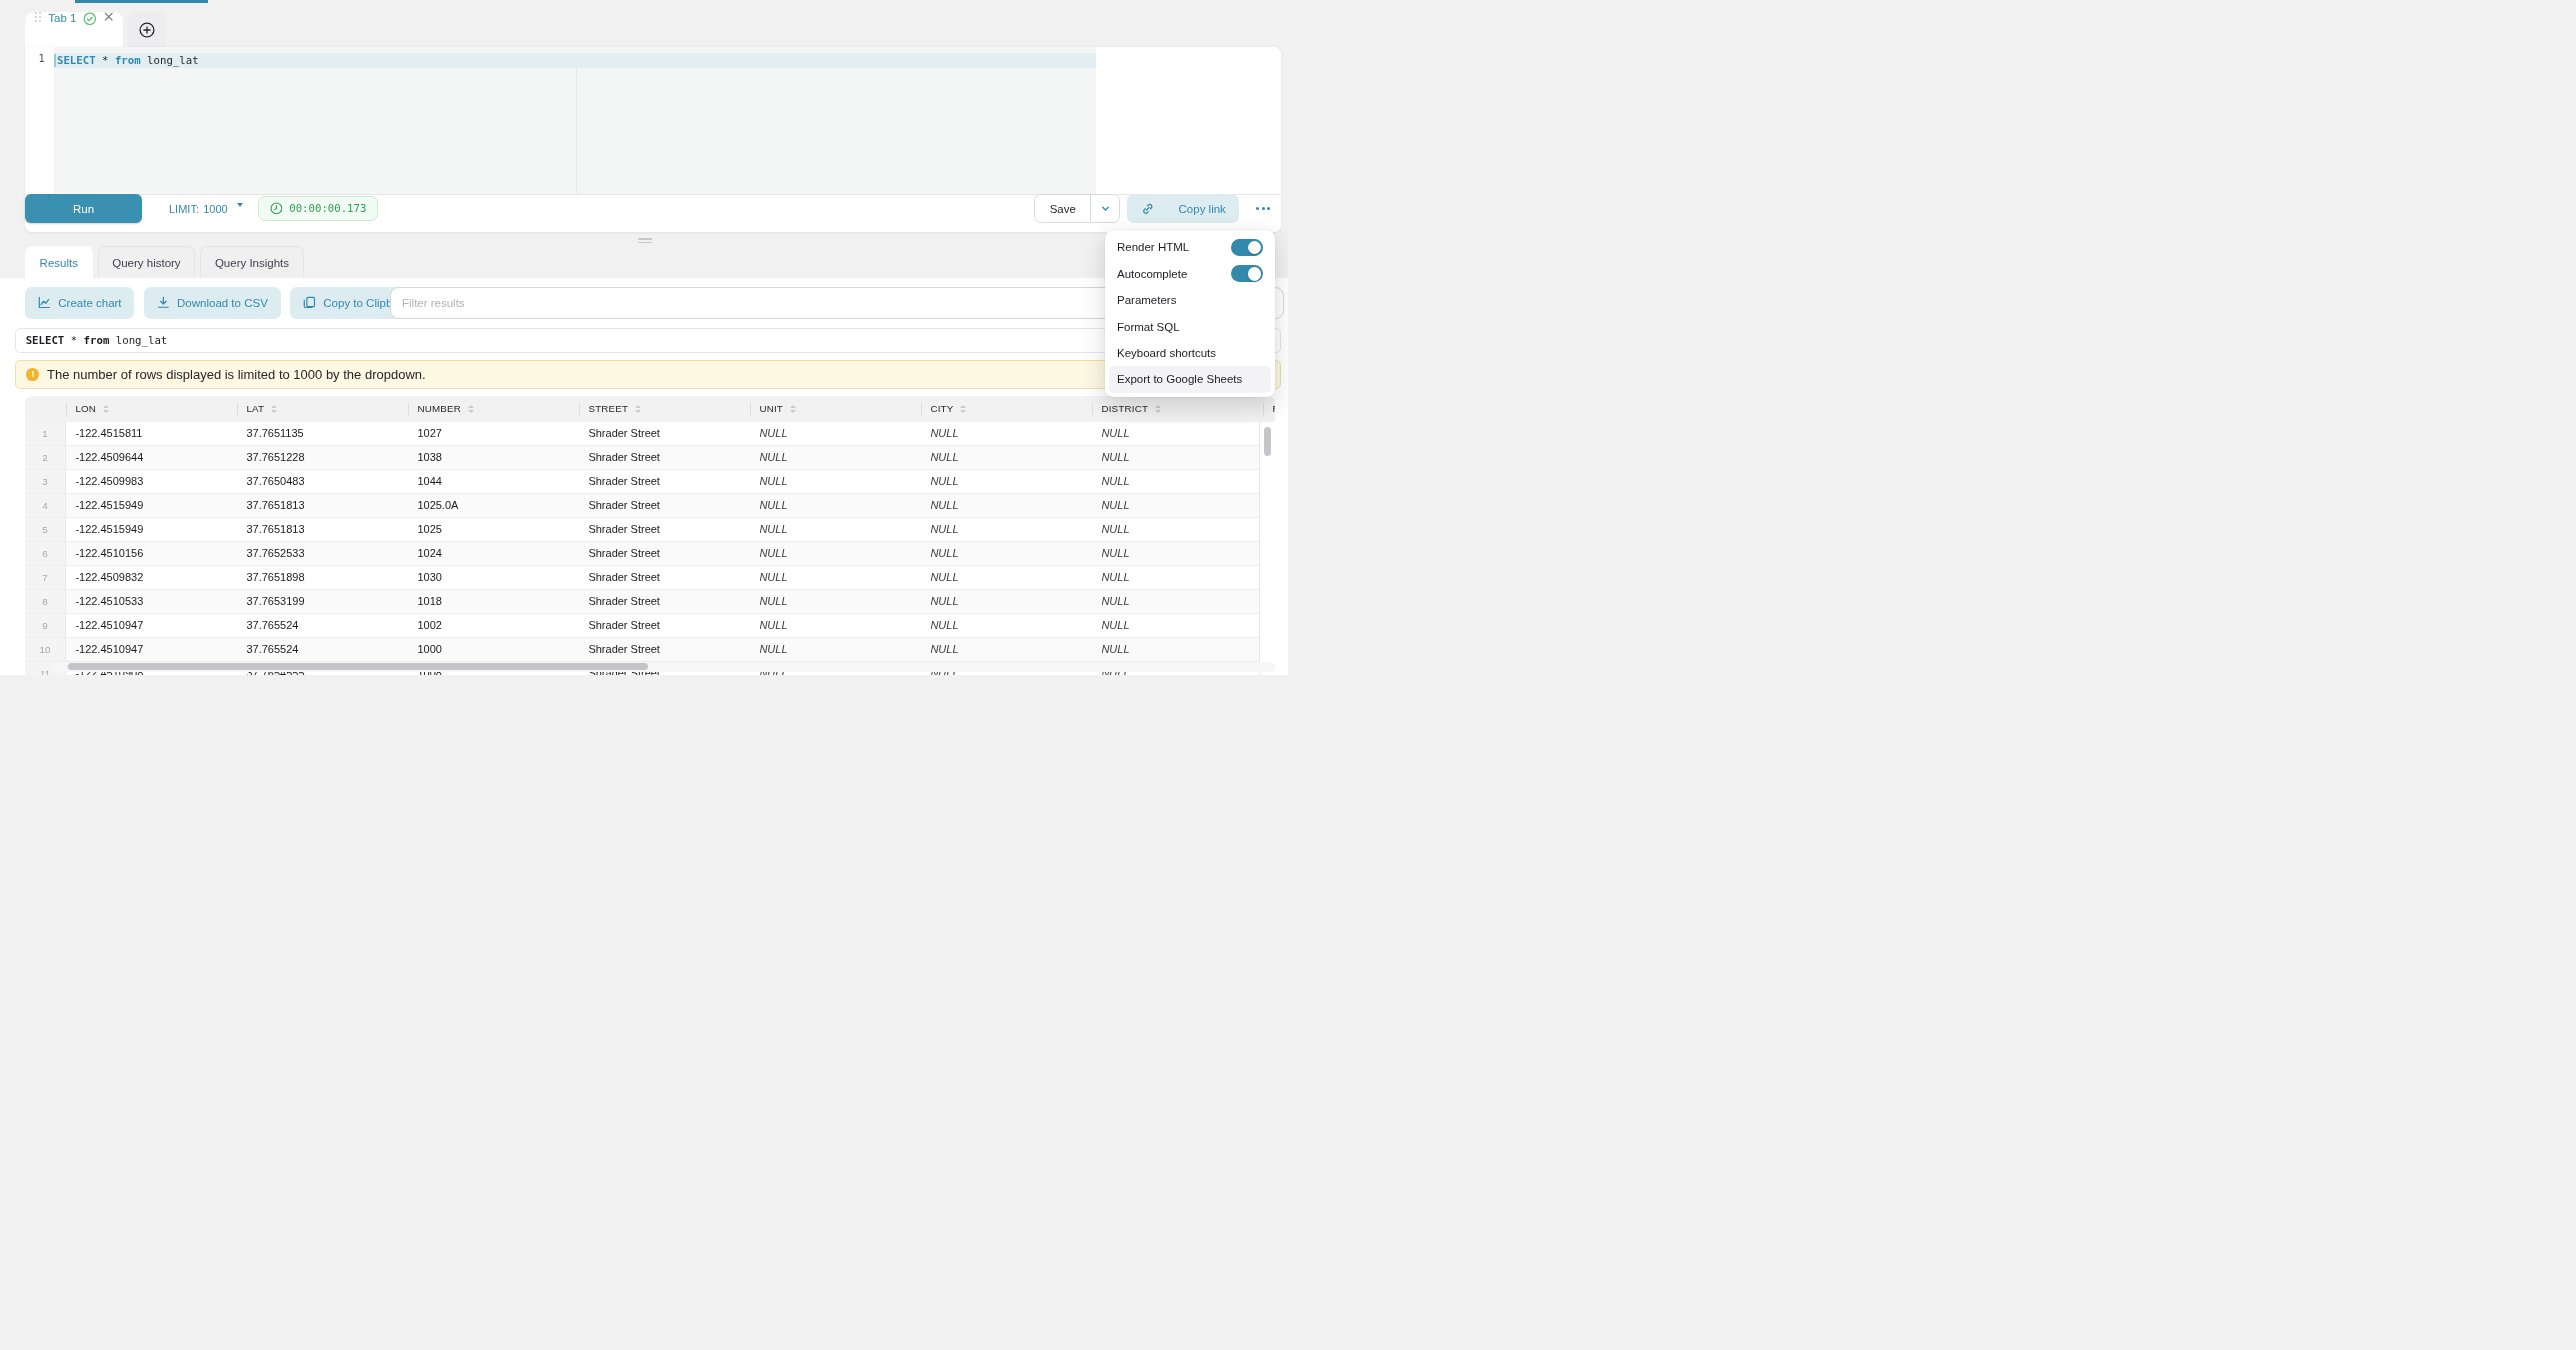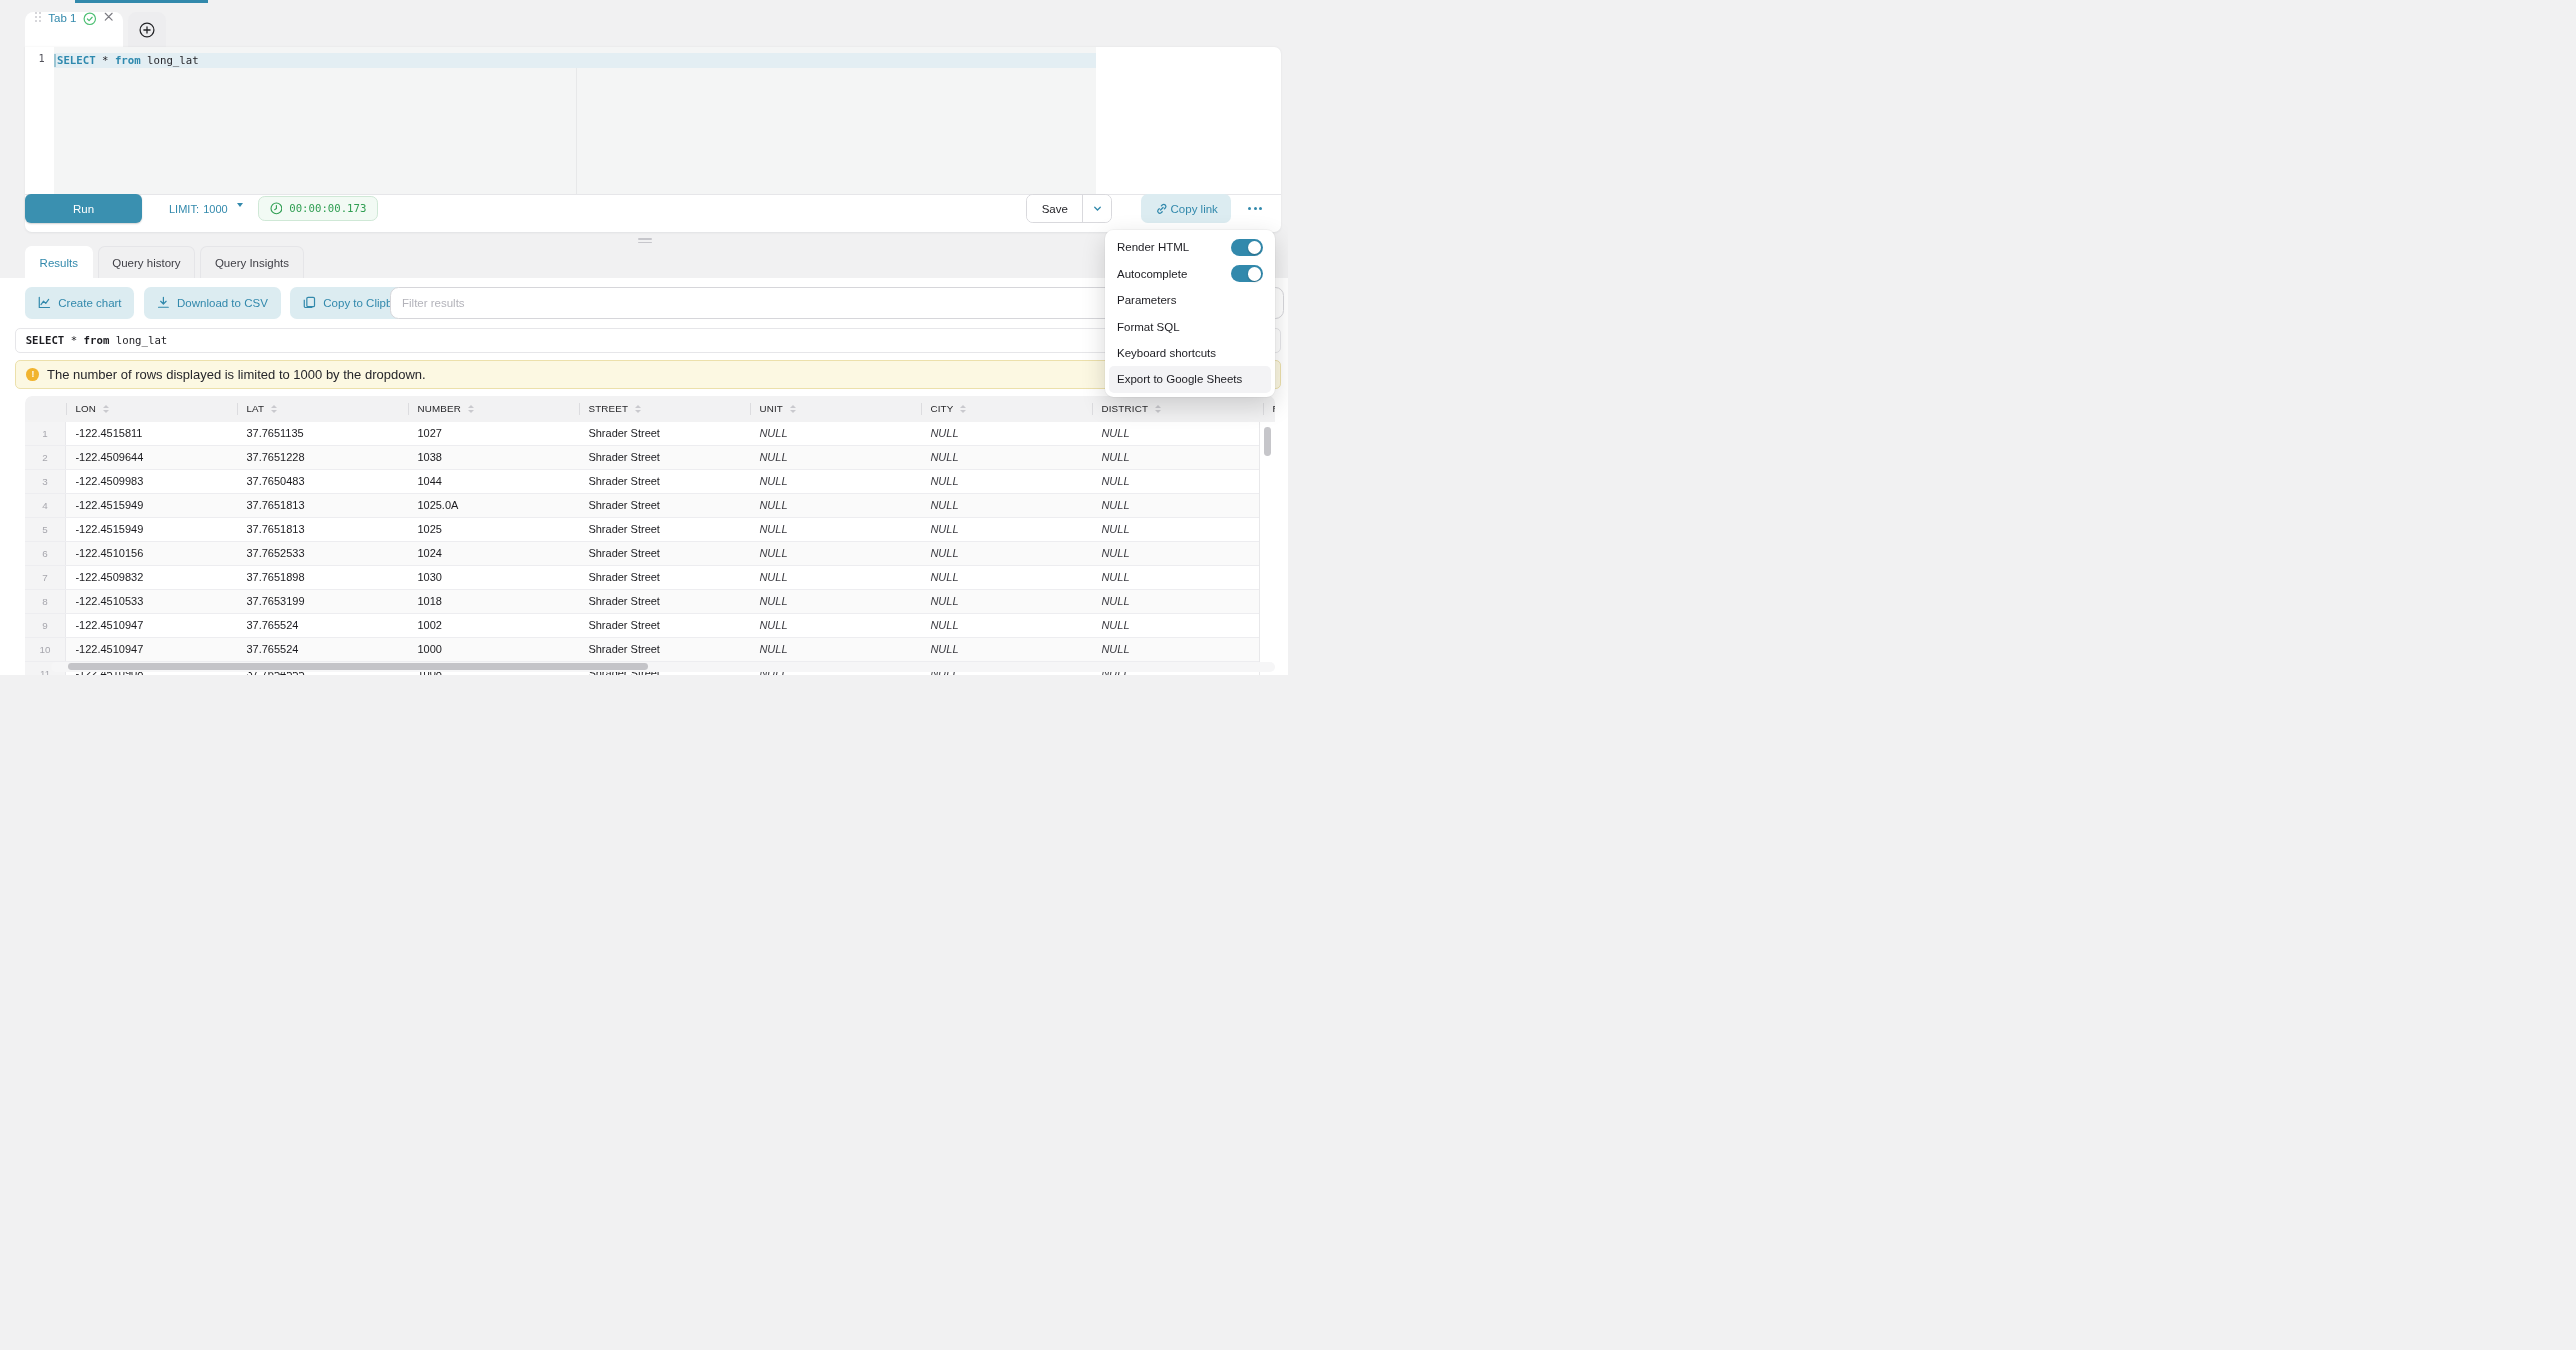--- a/index.html
+++ b/index.html
@@ -30,30 +30,30 @@
   .gutter{position:absolute;left:0;top:0;bottom:0;width:29px;background:#fff}
   .gutter .ln{position:absolute;top:6px;right:9.4px;font-size:10.2px;color:#52525b}
   .codebg{position:absolute;left:29px;top:0;bottom:0;width:1042px;background:#f4f5f5}
   .pane-divider{position:absolute;left:522px;top:20.5px;bottom:0;width:0.9px;background:#e7e8e9}
   .active-line{position:absolute;left:0;top:6px;height:14.5px;width:100%;background:var(--line-hl);display:flex;align-items:center;font-size:10.7px;white-space:pre}
   .cursor{width:2.1px;height:12.8px;background:#9cc6d4;margin-right:0.9px}
   .kw{color:#2e89ae;font-weight:700}
   .code-text{color:#26262b}
 
   
-  .editor-toolbar{display:flex;align-items:center;height:28px;border-top:0.9px solid #e6e6e9;padding-right:16px}
+  .editor-toolbar{display:flex;align-items:center;height:28px;border-top:0.9px solid #e6e6e9;padding-right:8px}
   .run-btn{width:117px;height:29px;border:none;border-radius:6px;background:var(--teal-btn);color:#fff;font-size:11.5px;font-family:inherit;box-shadow:0 0.9px 1.7px rgba(0,0,0,.18);cursor:pointer}
   .limit{display:flex;align-items:flex-start;margin-left:27px;color:var(--teal);font-size:11px;font-weight:500;cursor:pointer;gap:4.3px}
   .caret-down{width:0;height:0;border-left:3.8px solid transparent;border-right:3.8px solid transparent;border-top:4.7px solid var(--teal);margin-left:5.1px}
   .timer{display:flex;align-items:center;gap:6.8px;margin-left:15.3px;height:25.6px;padding:0 10.2px;border:0.9px solid var(--green-bd);background:var(--green-bg);border-radius:6.8px;color:var(--green);font-size:10.7px}
   .spacer{flex:1}
   .save-split{display:flex;height:29px;border:0.9px solid #d9d9dd;border-radius:6.8px;overflow:hidden;background:#fff}
   .save-main{display:flex;align-items:center;padding:0 14.5px;font-size:11.5px;color:#1f1f24;border-right:0.9px solid #d9d9dd;background:#fff;border:none;border-right:0.9px solid #d9d9dd;font-family:inherit;cursor:pointer}
   .save-caret{width:28px;display:flex;align-items:center;justify-content:center;background:#fff;border:none;cursor:pointer}
-  .copy-link{display:flex;align-items:center;gap:2px;height:29px;margin-left:29px;padding:0 13.6px;border:none;border-radius:6.8px;background:var(--teal-light);color:var(--teal);font-size:11.5px;font-family:inherit;cursor:pointer}
+  .copy-link{display:flex;align-items:center;gap:24px;height:29px;margin-left:7px;padding:0 13.6px;border:none;border-radius:6.8px;background:var(--teal-light);color:var(--teal);font-size:11.5px;font-family:inherit;cursor:pointer}
   .more-btn{display:flex;gap:2.1px;margin-left:13.6px;padding:5.1px 3.4px;background:none;border:none;cursor:pointer}
   .more-btn i{width:3px;height:3px;border-radius:50%;background:var(--teal)}
 
   
   .drag-handle{position:absolute;left:638px;top:238px;display:flex;flex-direction:column;gap:2.1px;cursor:row-resize}
   .drag-handle i{width:13.6px;height:1.7px;border-radius:1.7px;background:#c6c6cb}
 
   
   .rtabs{position:absolute;left:25px;top:246px;display:flex;gap:5.1px;height:32px}
   .rtab{display:flex;align-items:center;padding:0 13.6px;font-size:11.5px;border-radius:6.8px 6.8px 0 0;background:#f0f0f1;border:0.9px solid var(--border);border-bottom:none;color:#3f3f46;cursor:pointer}

